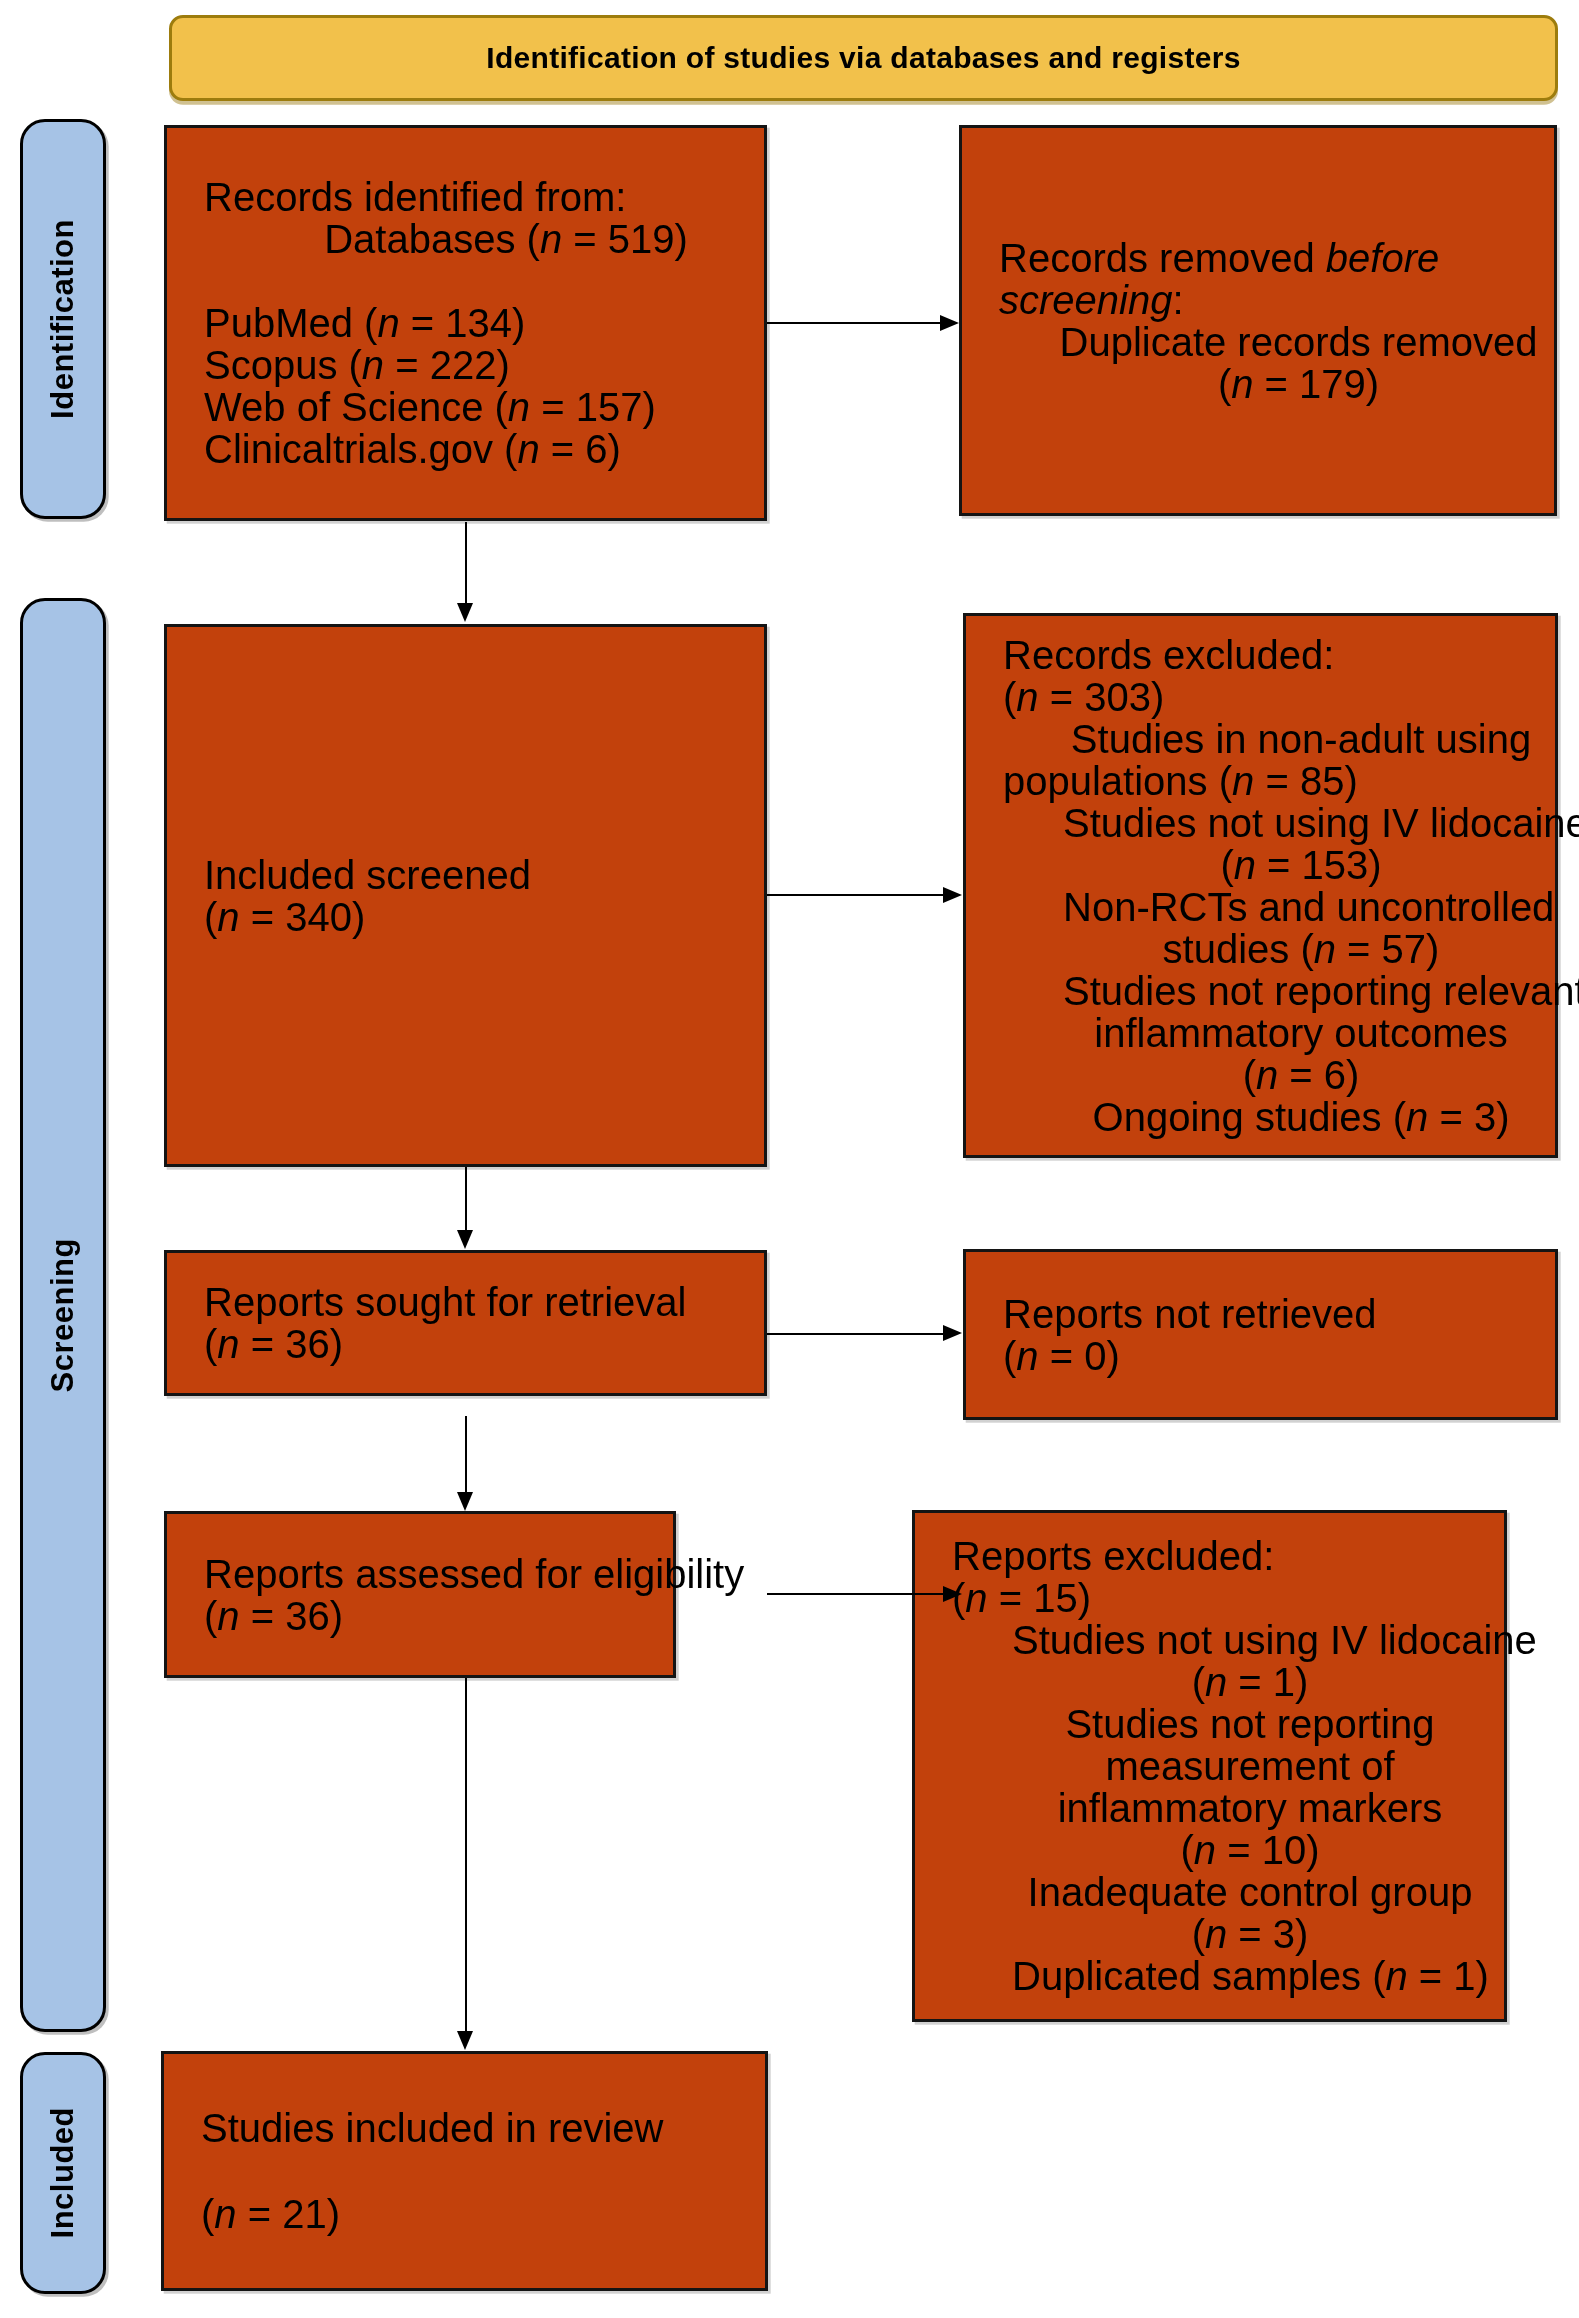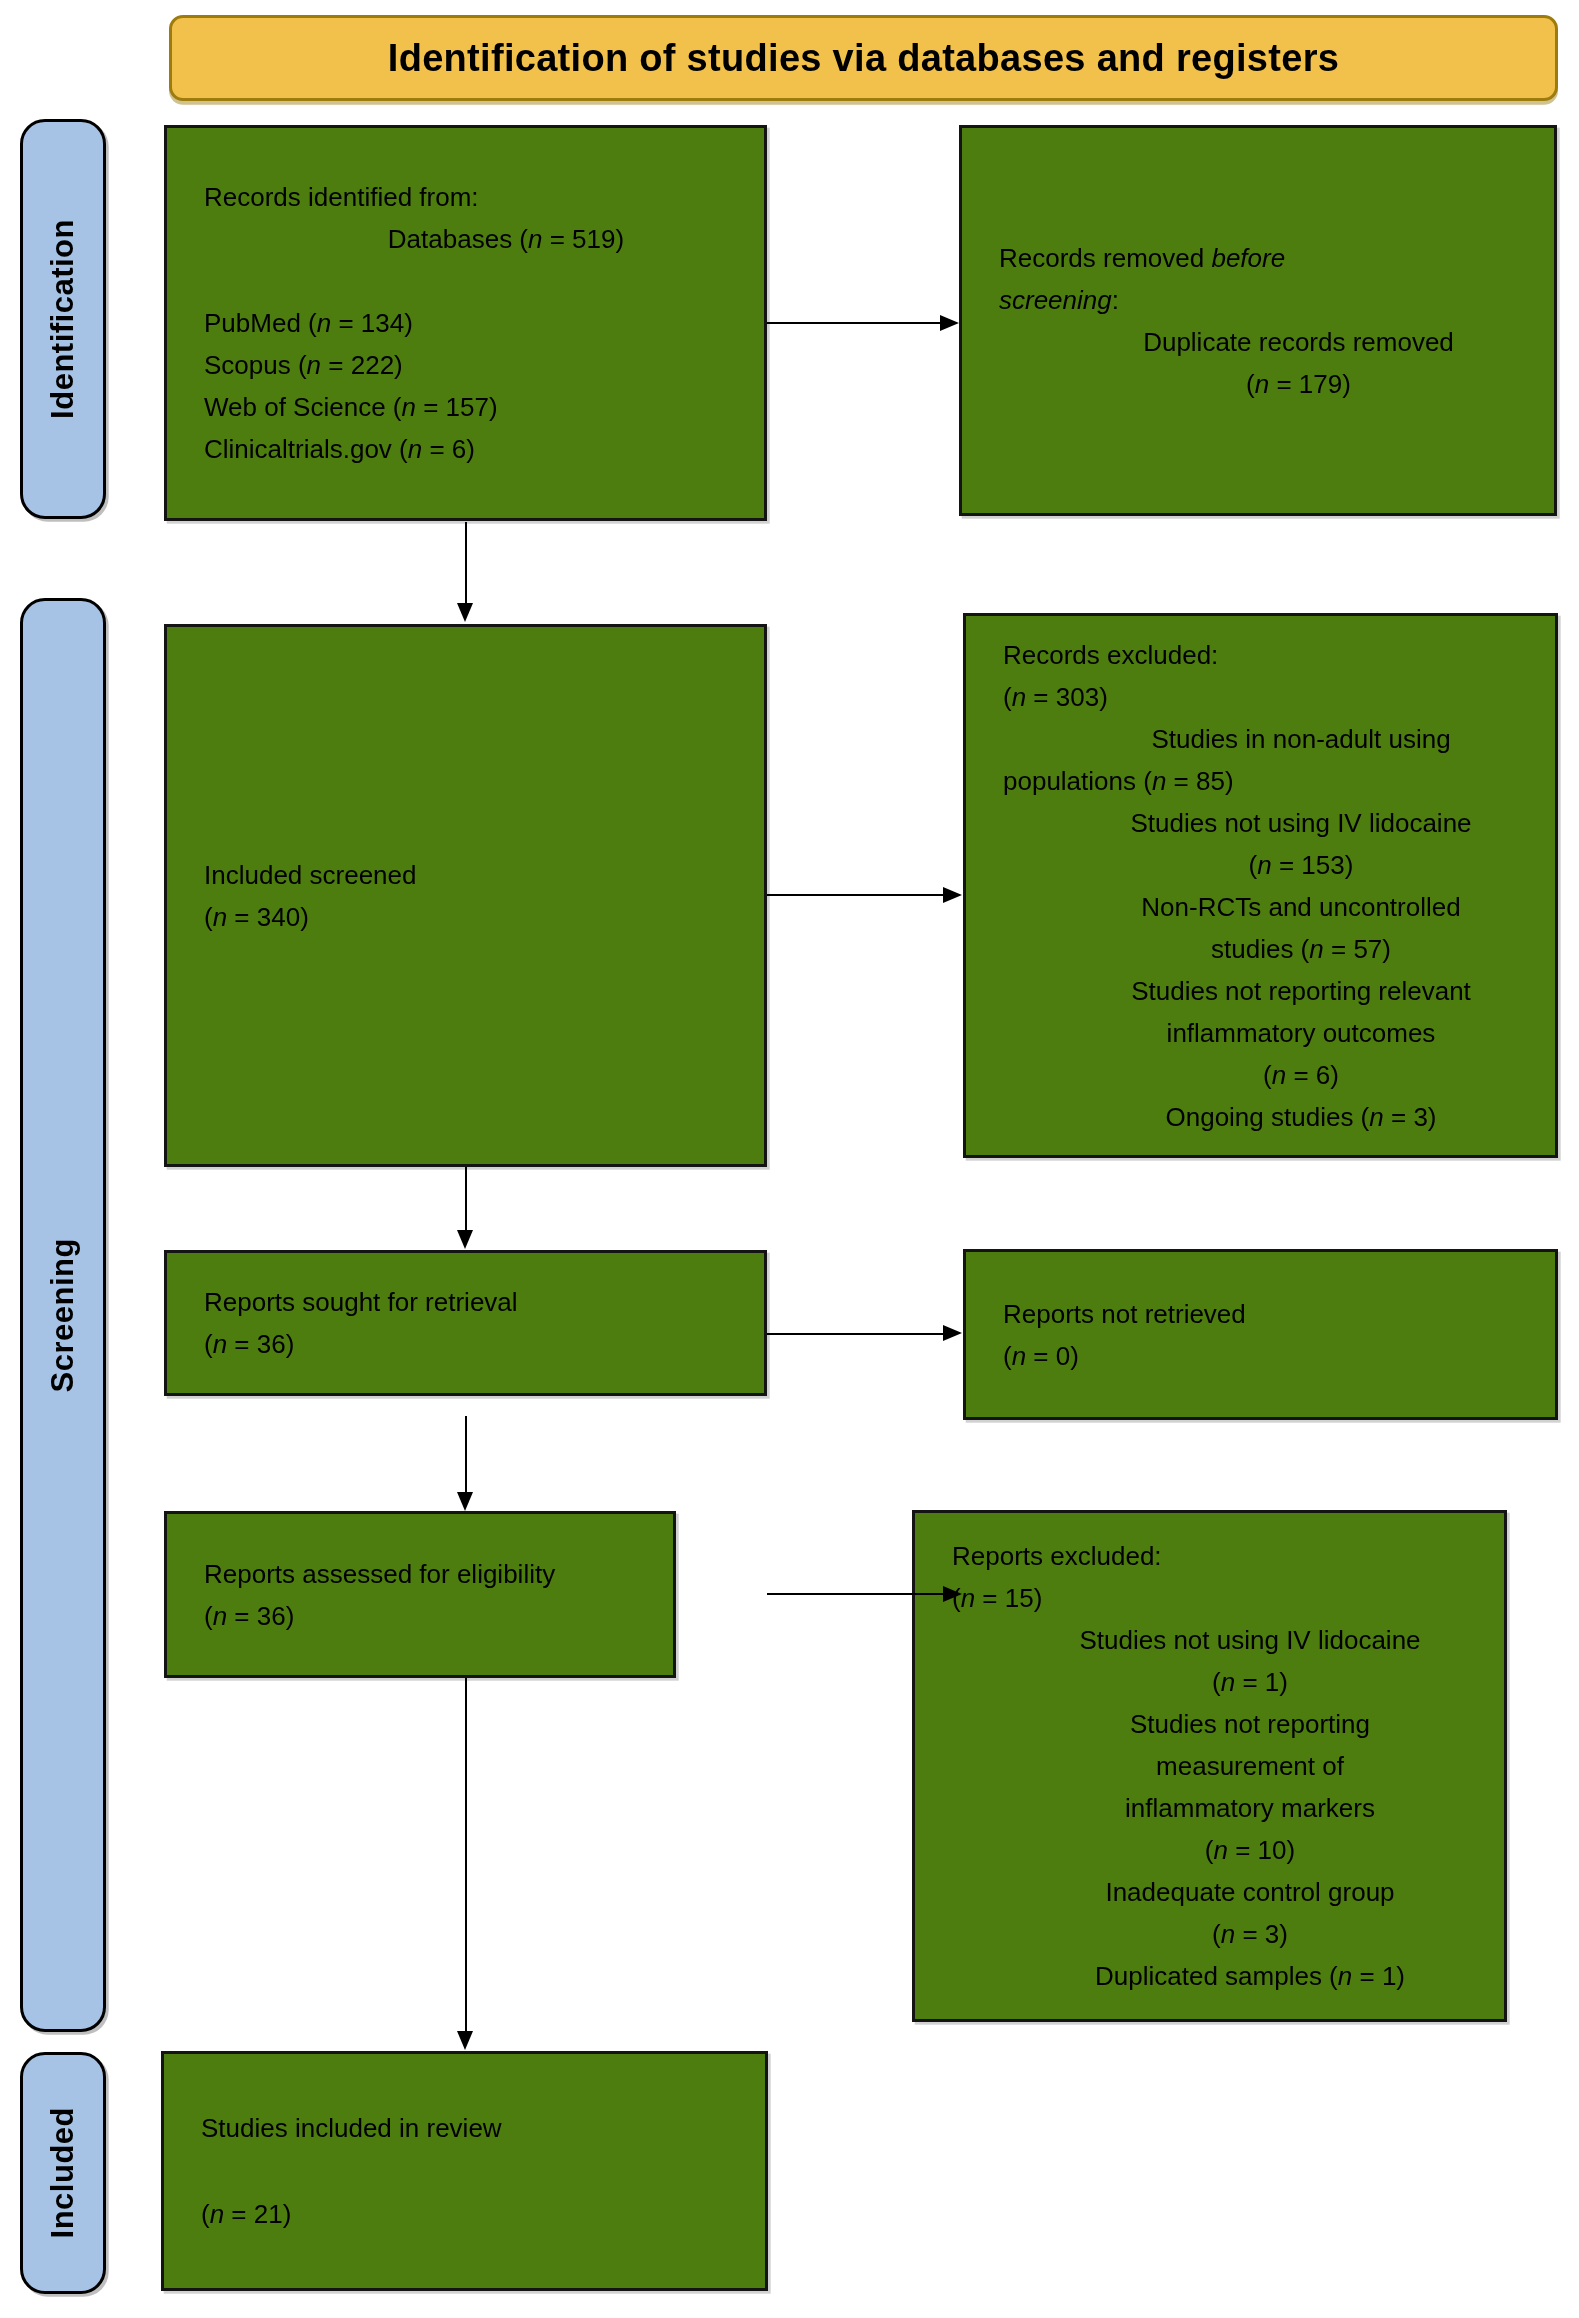--- a/index.html
+++ b/index.html
@@ -11,42 +11,42 @@
     color:#000;
   }
   
   .banner{
     position:absolute;left:169px;top:15px;width:1389px;height:86px;
     border:3.2px solid #9D7C0D;border-radius:14px;
     box-shadow:0 3.8px 0 rgba(150,118,10,0.45);
     display:flex;align-items:center;justify-content:center;
     box-sizing:border-box;
   }
-  .banner .title{font-size:38px;font-weight:700;letter-spacing:0.3px;}
+  .banner .title{font-size:30px;font-weight:700;letter-spacing:0.3px;}
   
   .vbar{
     position:absolute;left:20px;width:86px;
     border:3.8px solid #000;border-radius:25px;
     box-shadow:2.7px 2.7px 0 rgba(0,0,0,0.25);
     display:flex;align-items:center;justify-content:center;
     box-sizing:border-box;
   }
   .vbar span{
     writing-mode:vertical-rl;transform:rotate(180deg);
     font-size:31px;font-weight:700;letter-spacing:0.5px;white-space:nowrap;
   }
   
   .box{
-    position:absolute;background:#4d7c0f;
+    position:absolute;background:#c2410c;
     border:3.8px solid #141414;
     box-shadow:2.7px 2.7px 0 rgba(0,0,0,0.18);
     box-sizing:border-box;
     display:flex;flex-direction:column;justify-content:center;
     padding:15px 16px 15px 37px;
-    font-size:26px;line-height:42px;
+    font-size:40px;line-height:42px;
   }
   .box .line{white-space:nowrap;min-height:42px;}
   .box .line.ind1{padding-left:60px;text-align:center;}
   
   .vline,.hline{position:absolute;background:#000;}
   .vline{width:2.2px;}
   .hline{height:2.2px;}
   .head-down{
     position:absolute;width:0;height:0;
     border-left:8.6px solid transparent;border-right:8.6px solid transparent;

